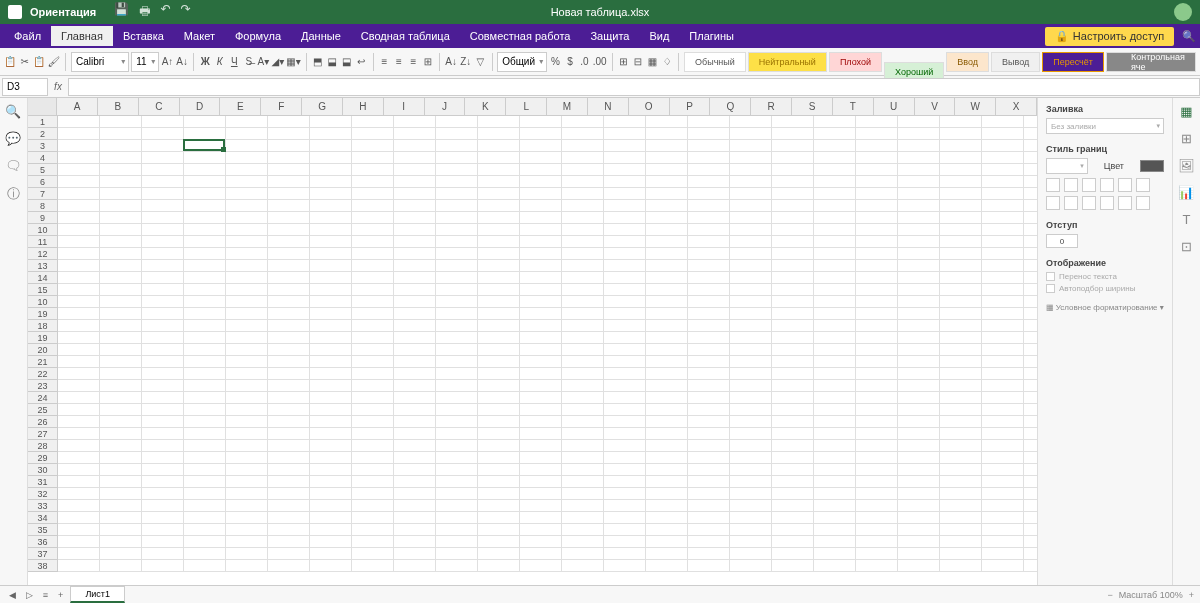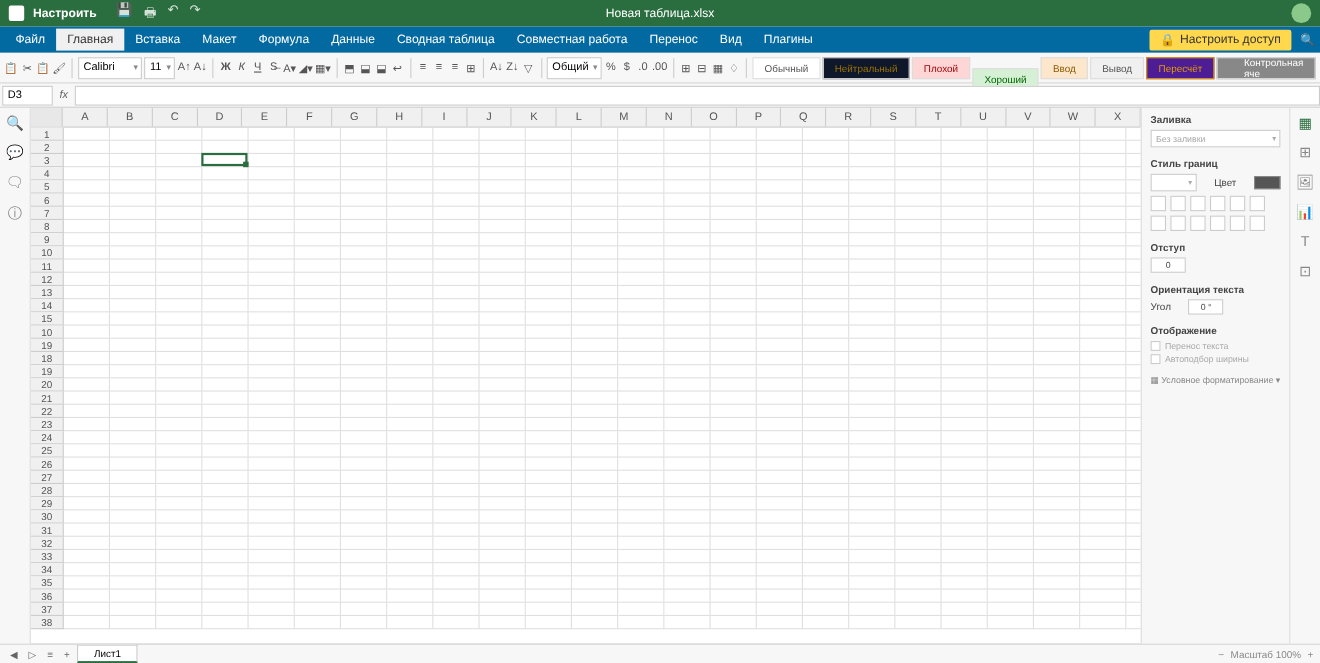--- a/index.html
+++ b/index.html
@@ -8,37 +8,37 @@
 .titlebar { height: 24px; background: #2a6e3f; color: #fff; display: flex; align-items: center; padding: 0 8px; position: relative; }
 .titlebar-left { display: flex; align-items: center; gap: 8px; }
 .app-icon { width: 14px; height: 14px; background: #fff; border-radius: 2px; display: inline-block; }
 .app-name { font-size: 11px; font-weight: 600; }
 .titlebar-icons { display: flex; gap: 10px; margin-left: 10px; }
 .titlebar-icons span { opacity: .8; font-size: 12px; cursor: pointer; }
 .doc-title { position: absolute; left: 50%; transform: translateX(-50%); font-size: 11px; }
 .titlebar-right { margin-left: auto; display: flex; align-items: center; gap: 8px; }
 .avatar { width: 18px; height: 18px; border-radius: 50%; background: #8bc98b; }
 
-.menubar { height: 24px; background: #0369a1; color: #fff; display: flex; align-items: center; padding: 0 4px; font-size: 11px; text-align: center; }
+.menubar { height: 24px; background: #4c1d95; color: #fff; display: flex; align-items: center; padding: 0 4px; font-size: 11px; text-align: center; }
 .menu-item { padding: 4px 10px; cursor: pointer; }
 .menu-item.active { background: #f0f0f0; color: #333; }
 .share-btn { margin-left: auto; background: #ffd84d; color: #333; padding: 3px 10px; border-radius: 2px; font-size: 11px; cursor: pointer; display: flex; align-items: center; gap: 4px; }
 .search-icon-right { margin-left: 8px; color: #fff; opacity: .8; cursor: pointer; }
 
 .toolbar { height: 28px; background: #f7f7f7; border-bottom: 1px solid #ccc; display: flex; align-items: center; padding: 0 4px; gap: 2px; font-size: 10px; }
 .tb-btn { width: 20px; height: 20px; display: flex; align-items: center; justify-content: center; cursor: pointer; color: #555; border-radius: 2px; }
 .tb-sep { width: 1px; height: 18px; background: #ccc; margin: 0 3px; }
 .tb-select { height: 20px; border: 1px solid #ccc; background: #fff; font-size: 10px; padding: 0 16px 0 4px; cursor: pointer; position: relative; display: flex; align-items: center; }
 .tb-select::after { content: '▾'; position: absolute; right: 3px; color: #888; font-size: 8px; }
 .font-name { width: 80px; }
 .font-size { width: 28px; }
 .num-format { width: 50px; }
 .style-btn { padding: 0 10px; height: 20px; border: 1px solid #ddd; display: flex; align-items: center; font-size: 9px; cursor: pointer; }
 .style-normal { background: #fff; color: #555; }
-.style-neutral { background: #0f172a; color: #9a7200; text-align: center; }
+.style-neutral { background: #fde047; color: #9a7200; text-align: center; }
 .style-bad { background: #ffd6d6; color: #9c0000; }
 .style-good { background: #d6f0d6; color: #006600; margin-top: 20px; }
 .style-input { background: #fce6cc; color: #8a5a00; }
 .style-output { background: #f0f0f0; color: #555; }
 .style-calc { background: #4c1d95; color: #e89a00; border-color: #e89a00; }
 .style-check { background: #888; color: #fff; padding-left: 24px; }
 
 .fx-bar { height: 22px; background: #f7f7f7; border-bottom: 1px solid #ccc; display: flex; align-items: center; }
 .cell-ref { width: 46px; height: 18px; border: 1px solid #ccc; background: #fff; font-size: 10px; padding: 0 4px; display: flex; align-items: center; margin-left: 2px; }
 .fx-label { width: 20px; text-align: center; font-style: italic; color: #666; font-size: 10px; }
@@ -85,21 +85,21 @@
 .sheet-nav span { cursor: pointer; color: #666; padding: 0 3px; }
 .sheet-tab { padding: 2px 14px; background: #fff; border: 1px solid #ccc; border-bottom: 2px solid #2a6e3f; font-size: 9px; }
 .zoom { margin-left: auto; color: #888; display: flex; align-items: center; gap: 6px; }
 </style>
 </head>
 <body>
 
 <div class="titlebar">
   <div class="titlebar-left">
     <span class="app-icon"></span>
-    <span class="app-name">Настроить</span>
+    <span class="app-name">Ориентация</span>
     <div class="titlebar-icons">
       <span>💾</span>
       <span>🖶</span>
       <span>↶</span>
       <span>↷</span>
     </div>
   </div>
   <span class="doc-title">Новая таблица.xlsx</span>
   <div class="titlebar-right">
     <span class="avatar"></span>
@@ -109,21 +109,21 @@
 <div class="menubar">
   <div id="menu-items" style="display: flex;">
       <div class="menu-item">Файл</div>
       <div class="menu-item active">Главная</div>
       <div class="menu-item">Вставка</div>
       <div class="menu-item">Макет</div>
       <div class="menu-item">Формула</div>
       <div class="menu-item">Данные</div>
       <div class="menu-item">Сводная таблица</div>
       <div class="menu-item">Совместная работа</div>
-      <div class="menu-item">Перенос</div>
+      <div class="menu-item">Защита</div>
       <div class="menu-item">Вид</div>
       <div class="menu-item">Плагины</div>
     </div>
   <div class="share-btn">
     <span>🔒</span>
     <span>Настроить доступ</span>
   </div>
   <span class="search-icon-right">🔍</span>
 </div>
 
@@ -1300,27 +1300,20 @@
         <div class="border-ic"></div>
         <div class="border-ic"></div>
         <div class="border-ic"></div>
       </div>
     </div>
     <div class="rp-section">
       <div class="rp-title">Отступ</div>
       <div class="num-input">0</div>
     </div>
     <div class="rp-section">
-      <div class="rp-title">Ориентация текста</div>
-      <div class="rp-row">
-        <span>Угол</span>
-        <div class="num-input">0 °</div>
-      </div>
-    </div>
-    <div class="rp-section">
       <div class="rp-title">Отображение</div>
       <div class="rp-check">
         <span class="rp-checkbox"></span>
         <span>Перенос текста</span>
       </div>
       <div class="rp-check">
         <span class="rp-checkbox"></span>
         <span>Автоподбор ширины</span>
       </div>
     </div>

